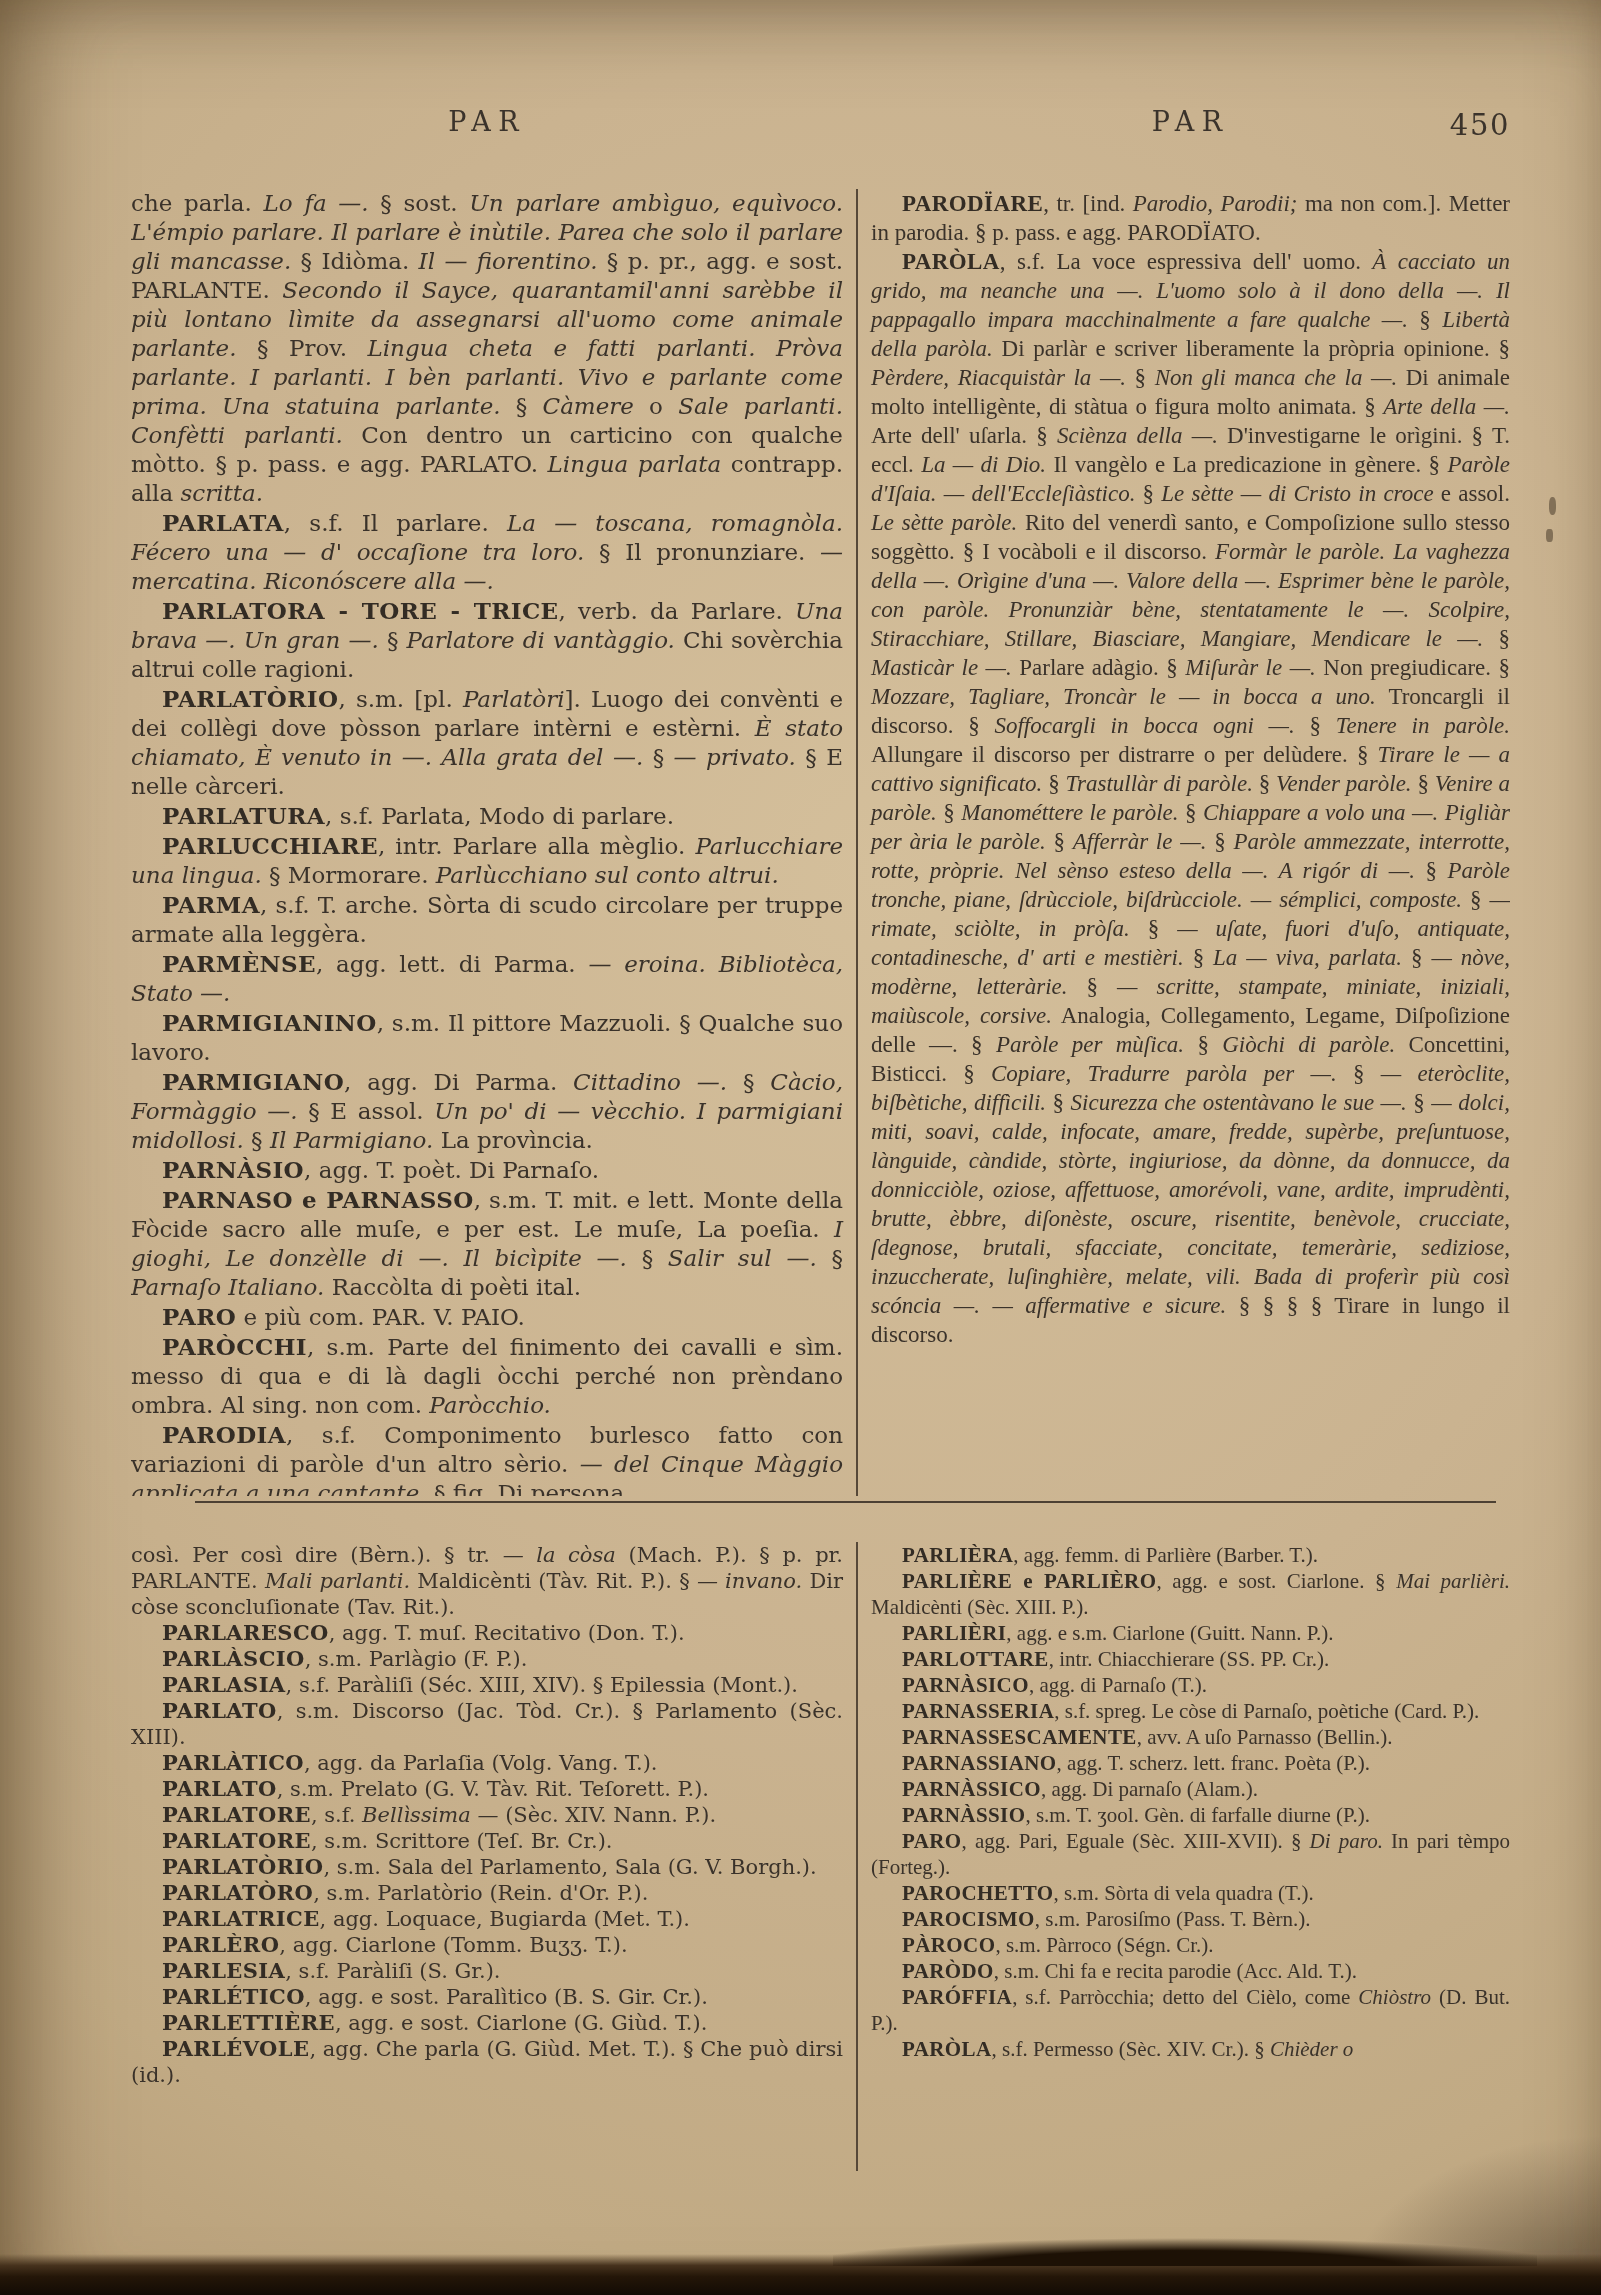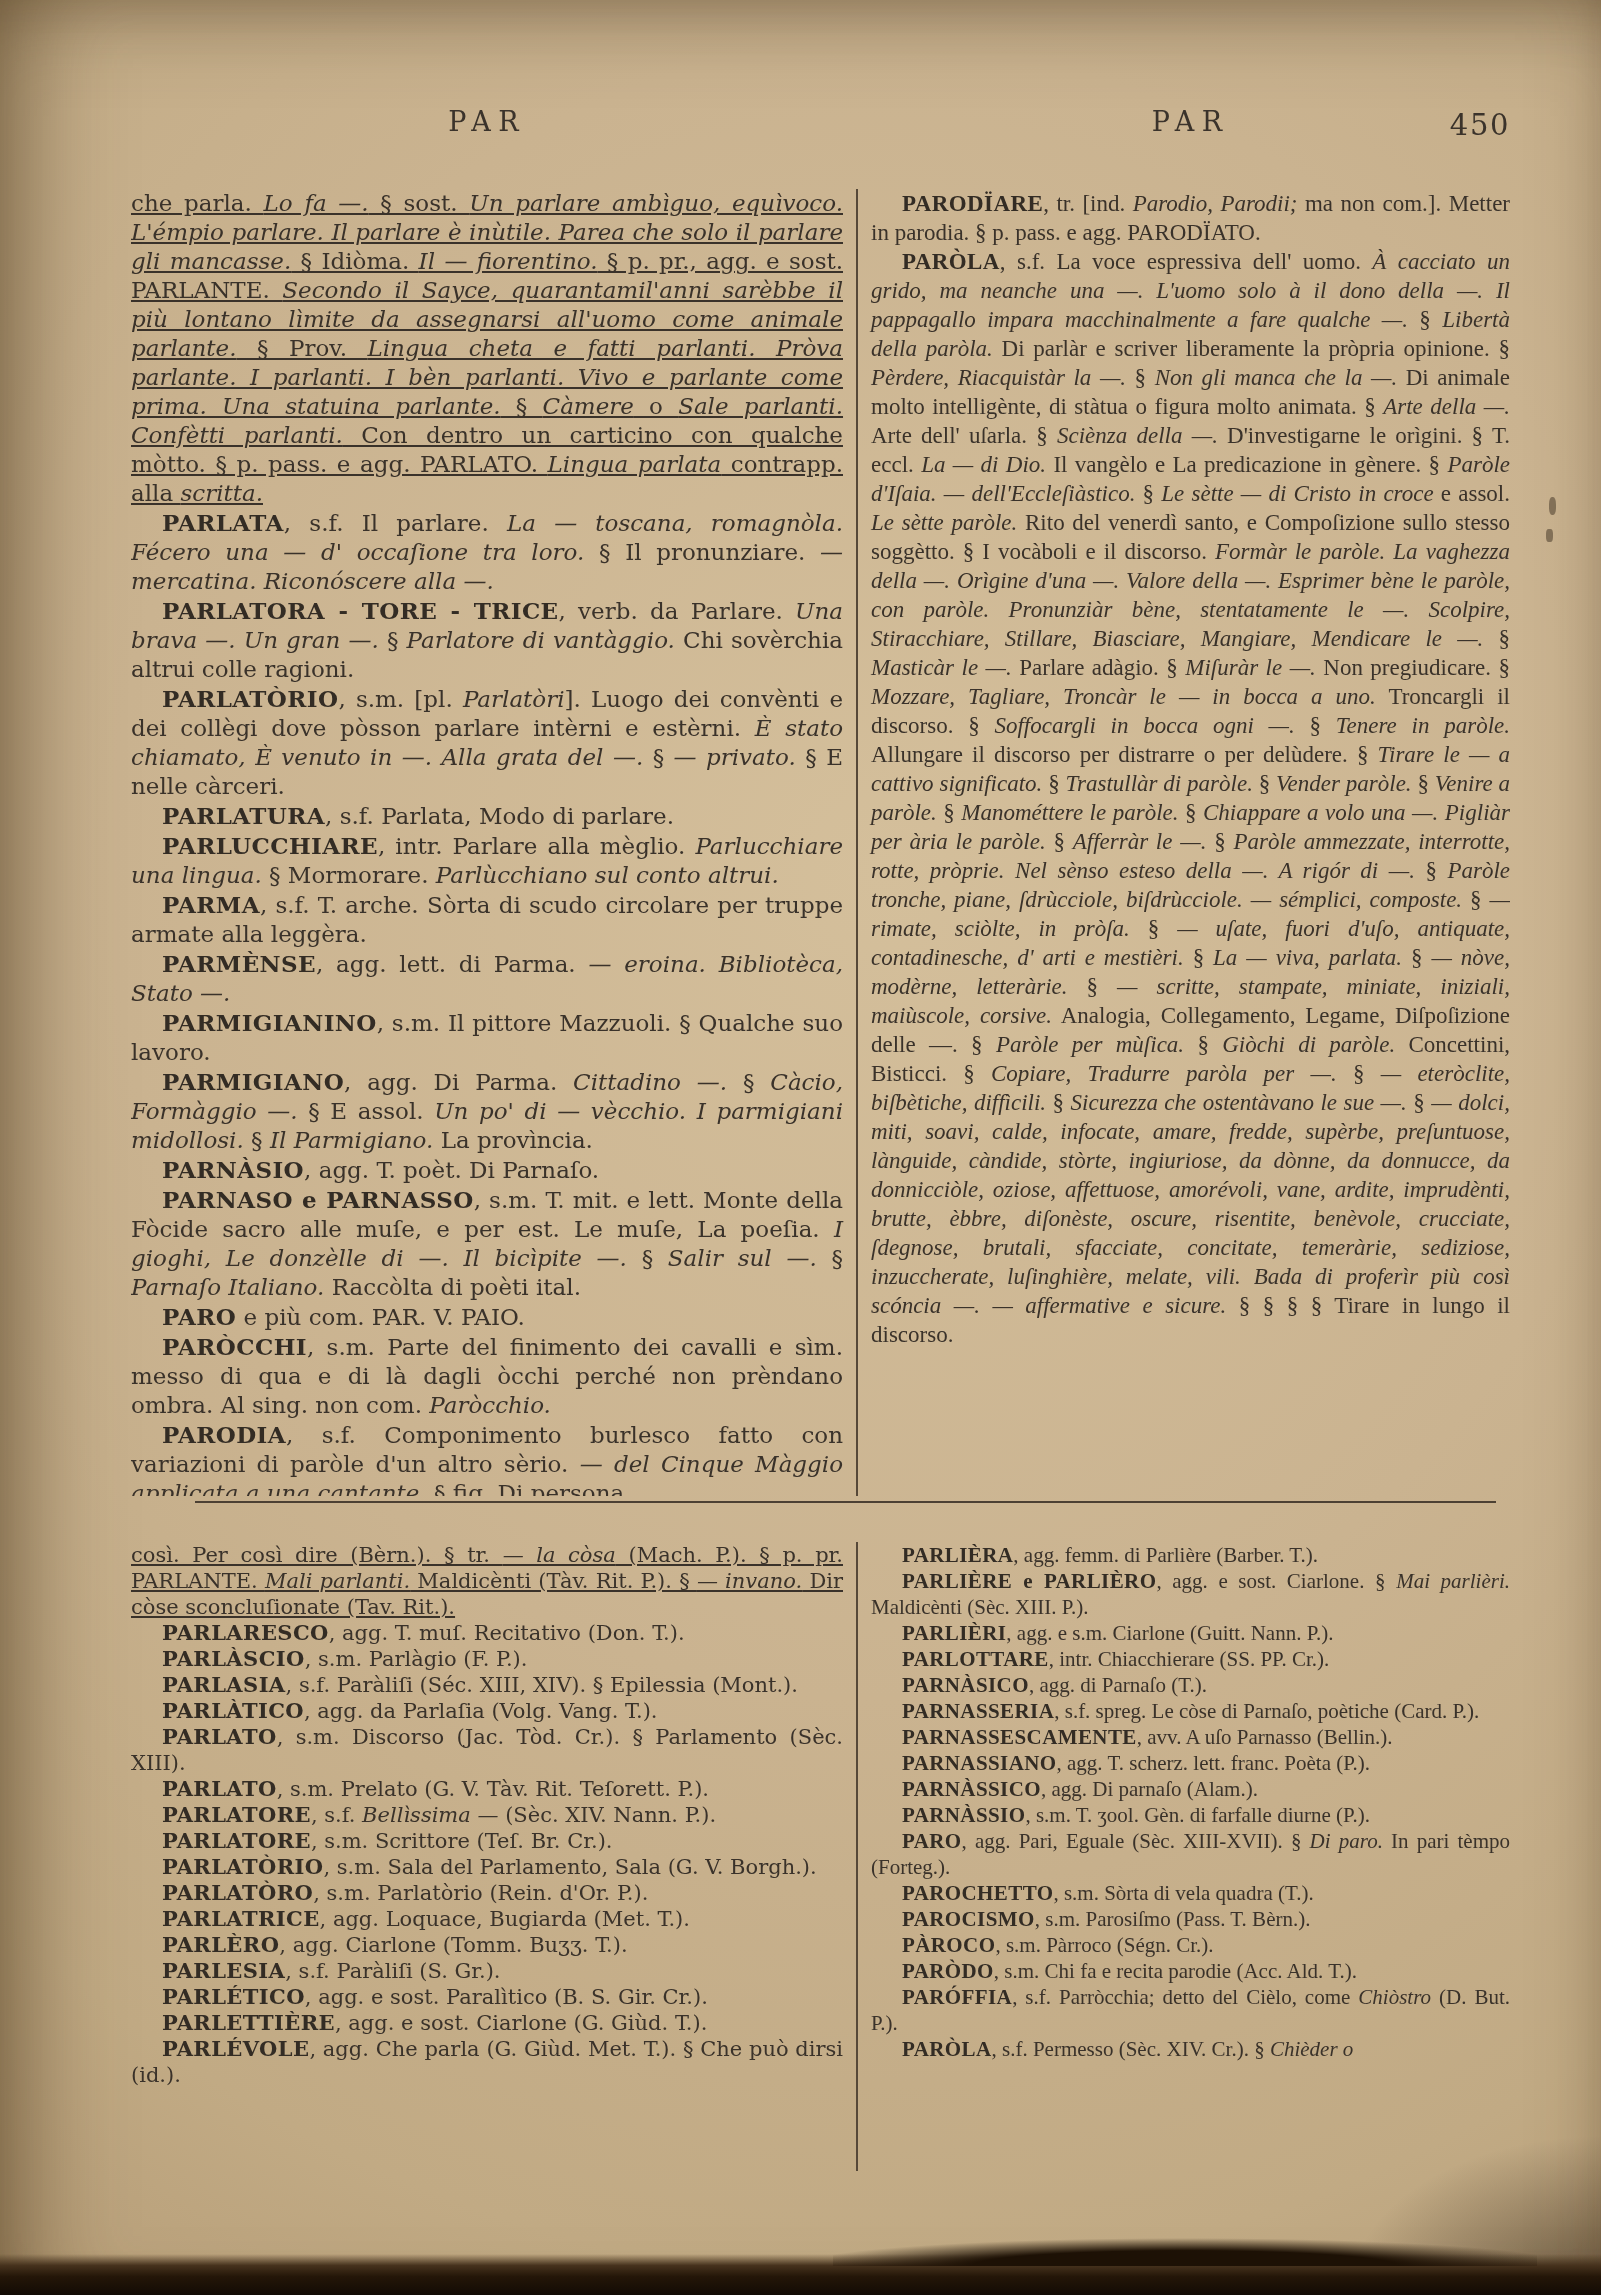--- a/index.html
+++ b/index.html
@@ -27,21 +27,21 @@
   .page-num{position:absolute;top:1.6px;left:0;width:100%;text-align:right;font-size:29px;letter-spacing:1.6px;color:#3b332b;}
   .section{display:flex;align-items:stretch;}
   .col-left{width:712px;}
   .col-right{width:639px;font-family:Liberation Serif, serif;}
   .gutter{width:28px;position:relative;flex:none;}
   .gutter::before{content:"";position:absolute;left:13px;top:0;bottom:0;width:1.6px;background:#564838;}
   .section.main{height:1307px;overflow:hidden;font-size:23px;line-height:29px;}
   .section.notes{margin-top:39px;height:629px;overflow:hidden;font-size:21px;line-height:26px;}
   hr.rule{border:none;border-top:2.5px solid #4c4033;margin:4.9px 0 0 64px;width:1301px;}
   p.entry{margin:0;text-align:justify;text-indent:31px;}
-  p.entry.cont{text-indent:0;text-decoration:underline;}
+  p.entry.cont{text-indent:0;}
   b.hw{font-weight:bold;letter-spacing:0.4px;color:#332c24;}
   i{font-style:italic;}
   .bottom-band{
     position:absolute;left:0;right:0;bottom:0;height:41px;z-index:6;
     background:linear-gradient(to top, #120b05 0%, #241608 45%, #46321d 72%, rgba(120,95,60,0) 100%);
   }
   .bottom-band::before{
     content:"";position:absolute;left:52%;top:-16.3px;width:44%;height:28px;
     background:radial-gradient(55% 100% at 50% 100%, #1d1105 55%, rgba(29,17,5,0) 100%);
   }
@@ -114,23 +114,23 @@
       <div class="col-left">
 
           <p class="entry cont"><span>così. Per così dire (Bèrn.). § tr. <i>— la còsa</i> (Mach. P.). § p. pr. PARLANTE. <i>Mali parlanti.</i> Maldicènti (Tàv. Rit. P.). § <i>— invano.</i> Dir còse sconcluſionate (Tav. Rit.).</span></p>
 
           <p class="entry"><b class="hw">PARLARESCO</b><span>, agg. T. muſ. Recitativo (Don. T.).</span></p>
 
           <p class="entry"><b class="hw">PARLÀSCIO</b><span>, s.m. Parlàgio (F. P.).</span></p>
 
           <p class="entry"><b class="hw">PARLASIA</b><span>, s.f. Paràliſi (Séc. XIII, XIV). § Epilessia (Mont.).</span></p>
 
+          <p class="entry"><b class="hw">PARLATO</b><span>, s.m. Discorso (Jac. Tòd. Cr.). § Parlamento (Sèc. XIII).</span></p>
+
           <p class="entry"><b class="hw">PARLÀTICO</b><span>, agg. da Parlaſia (Volg. Vang. T.).</span></p>
-
-          <p class="entry"><b class="hw">PARLATO</b><span>, s.m. Discorso (Jac. Tòd. Cr.). § Parlamento (Sèc. XIII).</span></p>
 
           <p class="entry"><b class="hw">PARLATO</b><span>, s.m. Prelato (G. V. Tàv. Rit. Teſorett. P.).</span></p>
 
           <p class="entry"><b class="hw">PARLATORE</b><span>, s.f. <i>Bellìssima —</i> (Sèc. XIV. Nann. P.).</span></p>
 
           <p class="entry"><b class="hw">PARLATORE</b><span>, s.m. Scrittore (Teſ. Br. Cr.).</span></p>
 
           <p class="entry"><b class="hw">PARLATÒRIO</b><span>, s.m. Sala del Parlamento, Sala (G. V. Borgh.).</span></p>
 
           <p class="entry"><b class="hw">PARLATÒRO</b><span>, s.m. Parlatòrio (Rein. d'Or. P.).</span></p>

